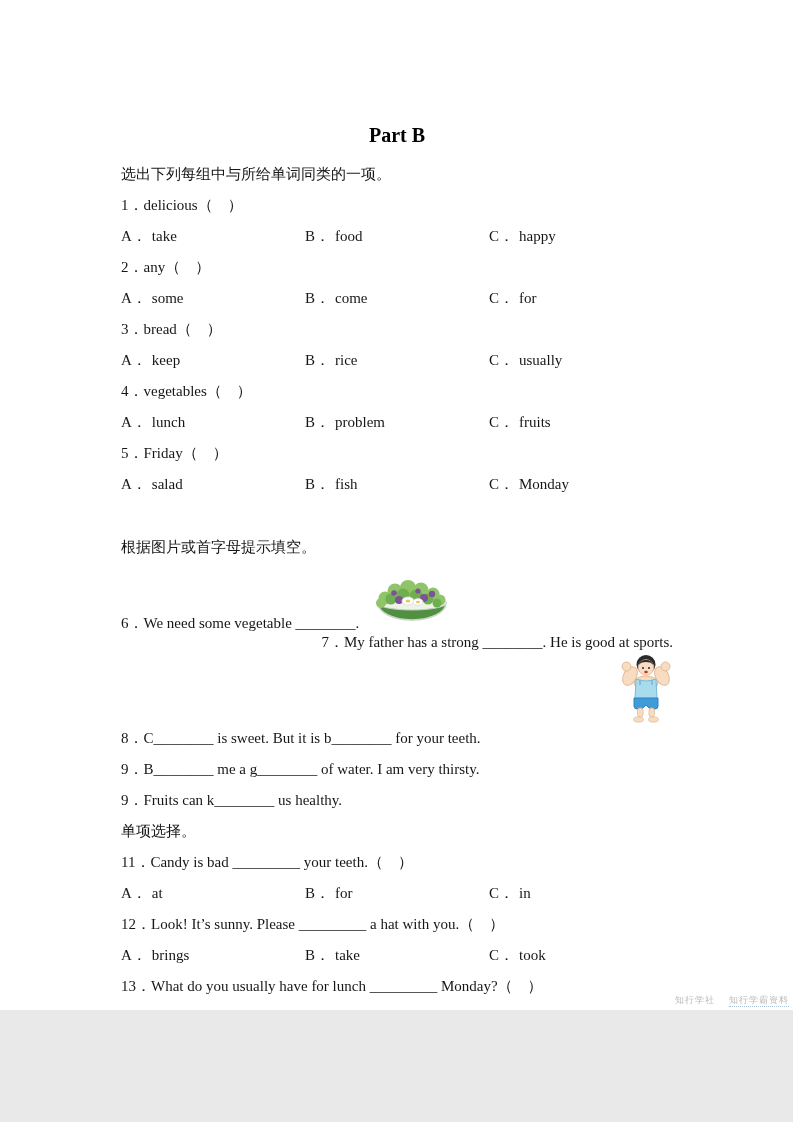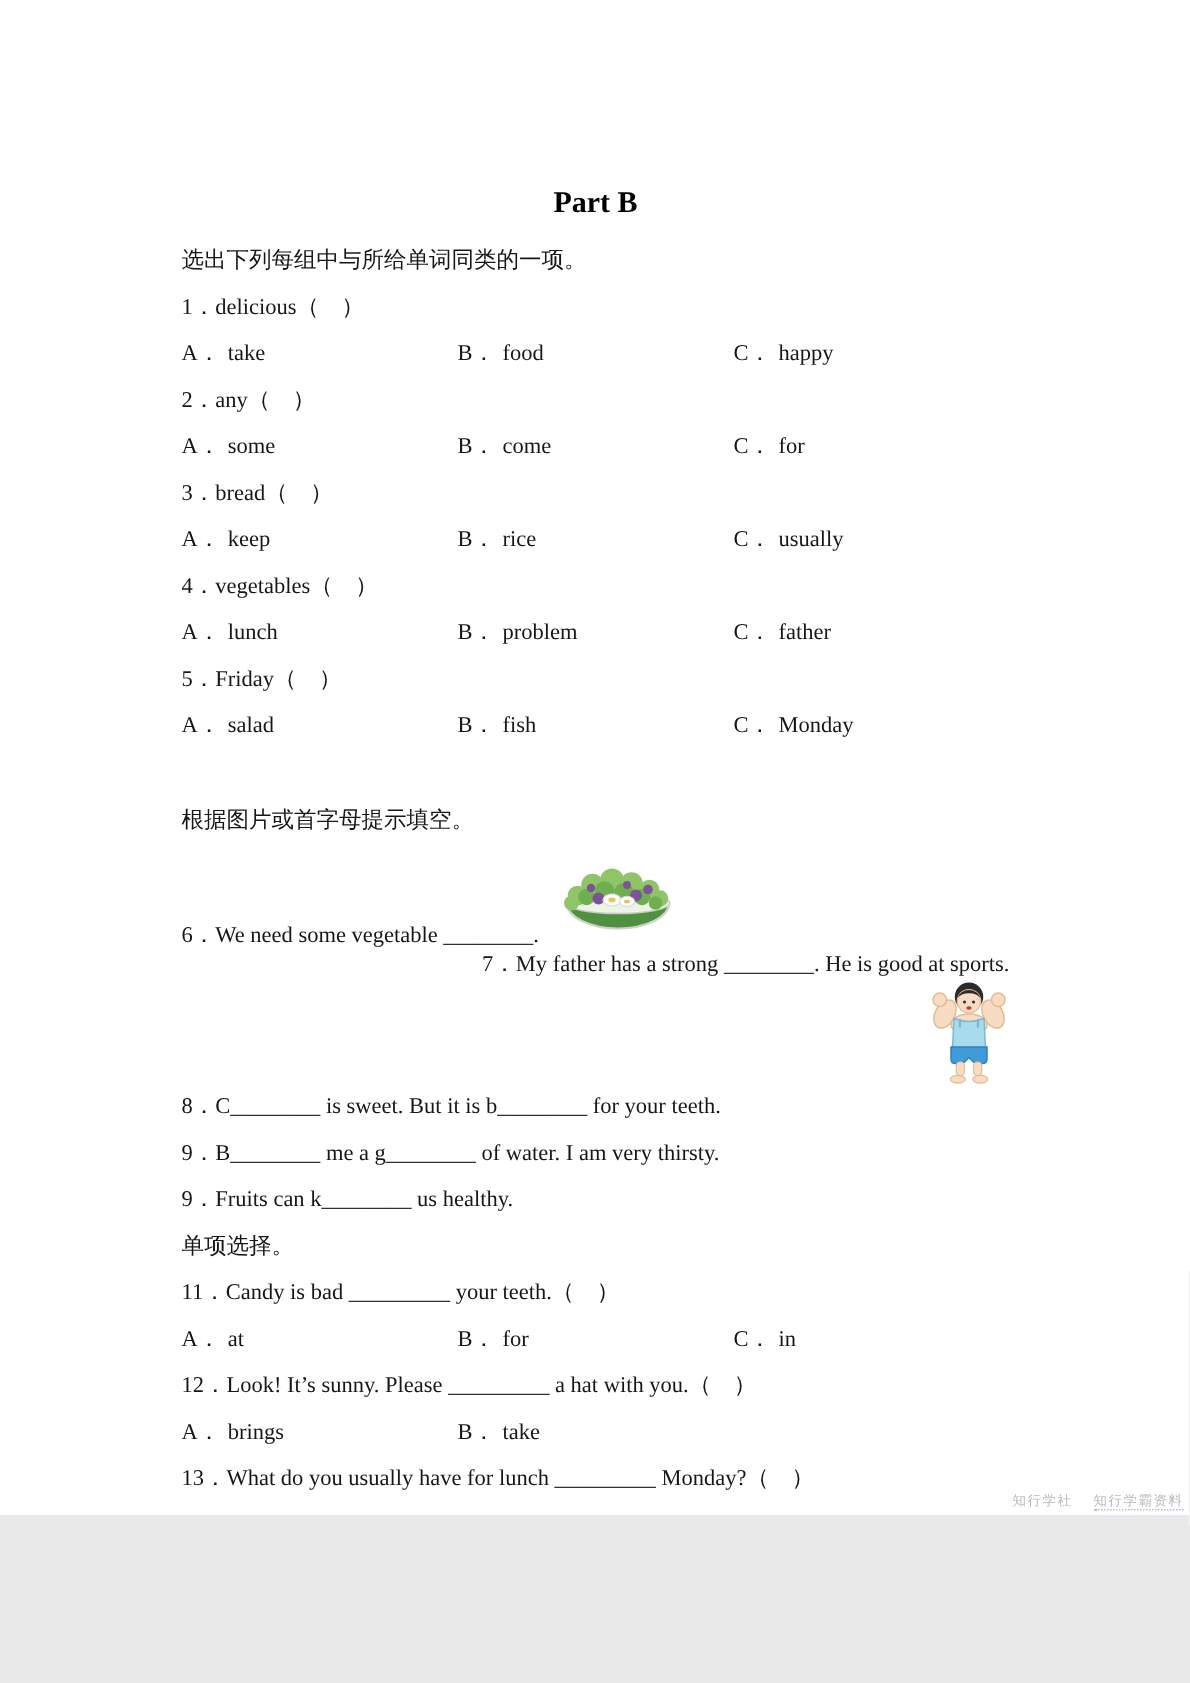--- a/index.html
+++ b/index.html
@@ -71,21 +71,21 @@
     <div class="opts">
       <span class="opt"><span class="opt-label">A．</span><span>keep</span></span>
       <span class="opt"><span class="opt-label">B．</span><span>rice</span></span>
       <span class="opt"><span class="opt-label">C．</span><span>usually</span></span>
     </div>
 
     <div class="line">4．vegetables（　）</div>
     <div class="opts">
       <span class="opt"><span class="opt-label">A．</span><span>lunch</span></span>
       <span class="opt"><span class="opt-label">B．</span><span>problem</span></span>
-      <span class="opt"><span class="opt-label">C．</span><span>father</span></span>
+      <span class="opt"><span class="opt-label">C．</span><span>fruits</span></span>
     </div>
 
     <div class="line">5．Friday（　）</div>
     <div class="opts">
       <span class="opt"><span class="opt-label">A．</span><span>salad</span></span>
       <span class="opt"><span class="opt-label">B．</span><span>fish</span></span>
       <span class="opt"><span class="opt-label">C．</span><span>Monday</span></span>
     </div>
 
     <div class="instruction sec-gap">根据图片或首字母提示填空。</div>
@@ -175,20 +175,21 @@
     <div class="opts">
       <span class="opt"><span class="opt-label">A．</span><span>at</span></span>
       <span class="opt"><span class="opt-label">B．</span><span>for</span></span>
       <span class="opt"><span class="opt-label">C．</span><span>in</span></span>
     </div>
 
     <div class="line">12．Look! It’s sunny. Please _________ a hat with you.（　）</div>
     <div class="opts">
       <span class="opt"><span class="opt-label">A．</span><span>brings</span></span>
       <span class="opt"><span class="opt-label">B．</span><span>take</span></span>
+      <span class="opt"><span class="opt-label">C．</span><span>took</span></span>
     </div>
 
     <div class="line">13．What do you usually have for lunch _________ Monday?（　）</div>
 
   </div>
 
   <div class="footer">试卷第 1 页，共 4 页</div>
 
   <div class="watermark">
     <span class="wm-left">知行学社</span><span class="wm-right">知行学霸资料</span>

